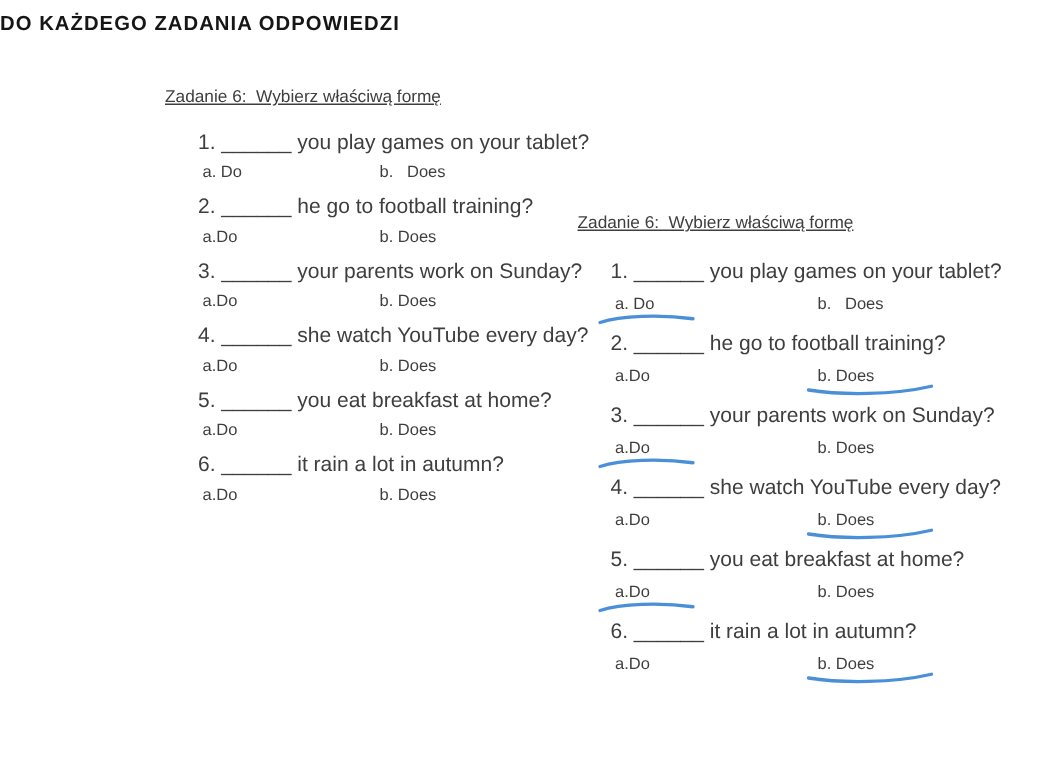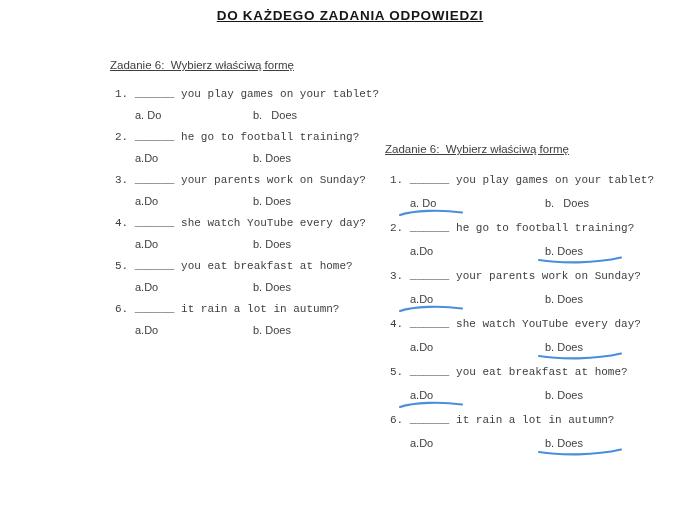--- a/index.html
+++ b/index.html
@@ -1,33 +1,33 @@
 <!DOCTYPE html>
 <html><head>
 <meta charset="utf-8">
 <style>
   html,body{margin:0;padding:0;background:#fff;}
   .canvas{
     position:relative;width:700px;height:520px;background:var(--bg,#fff);
     font-family:"Liberation Sans", sans-serif;overflow:hidden;
   }
   .title{
-    position:absolute;top:8px;left:0;right:0;text-align:center;
+    position:absolute;top:8px;left:0;right:0;text-align:left;
     font-size:13.5px;font-weight:bold;letter-spacing:.7px;
-    color:var(--title,#161616);white-space:pre;text-decoration:underline;
+    color:var(--title,#161616);white-space:pre;
   }
   .col{position:absolute;color:var(--body,#3e3e3e);}
   .col-left{left:110px;top:58px;width:250px;}
   .col-right{left:385px;top:142px;width:280px;}
   .ws-header{font-size:11.5px;line-height:14px;white-space:pre;color:var(--body,#3e3e3e);text-decoration:underline;}
   .col-left .ws-header{margin-bottom:16px;}
   .col-right .ws-header{margin-bottom:18px;}
   .q-block{position:relative;}
   .q-line{
-    position:relative;margin-left:5px;font-size:11px;line-height:12px;white-space:pre;font-family:Liberation Mono, monospace;
+    position:relative;margin-left:22px;font-size:14px;line-height:12px;white-space:pre;
   }
   .col-left .q-line{margin-bottom:9px;}
   .col-right .q-line{margin-bottom:11px;}
   .q-blank{letter-spacing:0;}
   .opt-row{position:relative;height:12px;font-size:11px;line-height:12px;}
   .col-left .opt-row{margin-bottom:10px;}
   .col-right .opt-row{margin-bottom:13px;}
   .opt{position:absolute;top:0;white-space:pre;}
   .col-left .opt-a{left:25px;}
   .col-left .opt-b{left:143px;}

